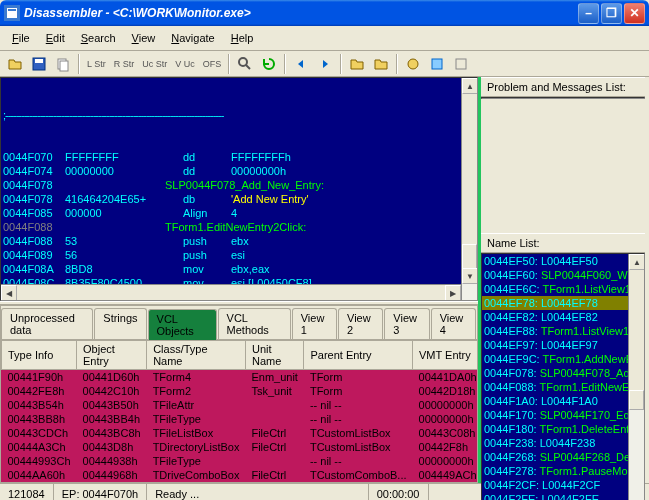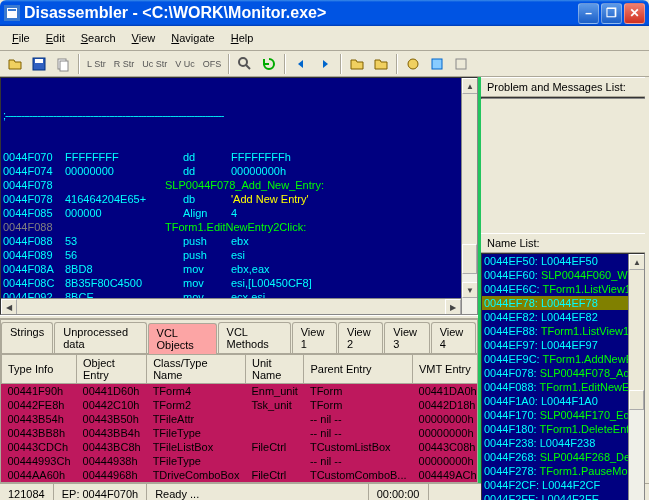--- a/index.html
+++ b/index.html
@@ -1,21 +1,21 @@
 <!DOCTYPE html>
 <html><head>
 <meta charset="utf-8">
 <style>
 * { margin: 0; padding: 0; box-sizing: border-box; font-family: Tahoma, sans-serif; font-size: 11px; }
 body { background: #ece9d8; width: 649px; height: 500px; overflow: hidden; }
 
 .titlebar { height: 26px; background: linear-gradient(to bottom, #3b8ce8 0%, #0054e3 8%, #0054e3 92%, #003bb0 100%); display: flex; align-items: center; padding: 0 4px; color: white; border-radius: 6px 6px 0 0; }
 .titlebar-icon { width: 16px; height: 16px; background: #3a7ad0; margin-right: 4px; display: flex; align-items: center; justify-content: center; }
 .titlebar-icon svg { width: 12px; height: 12px; }
-.titlebar-text { flex: 1; font-weight: bold; font-size: 16px; }
+.titlebar-text { flex: 1; font-weight: bold; font-size: 12px; font-style: italic; }
 .win-buttons { display: flex; gap: 2px; }
 .win-btn { width: 21px; height: 21px; border-radius: 3px; border: 1px solid #fff5; display: flex; align-items: center; justify-content: center; color: white; font-weight: bold; font-size: 12px; }
 .win-min, .win-max { background: linear-gradient(to bottom, #5d9ae8, #1b5fc8); }
 .win-close { background: linear-gradient(to bottom, #f08070, #d03020); }
 
 .menubar { height: 20px; background: #ece9d8; display: flex; align-items: center; padding: 12px 4px; border-bottom: 1px solid #aca899; }
 .menu-item { padding: 2px 8px; cursor: default; }
 .menu-item u { text-decoration: underline; }
 
 .toolbar { height: 26px; background: #ece9d8; display: flex; align-items: center; padding: 2px 4px; gap: 2px; border-bottom: 1px solid #aca899; }
@@ -42,21 +42,21 @@
 .disasm-dashes { color: #00ffff; letter-spacing: -1px; }
 .scrollbar-v { position: absolute; right: 0; top: 0; bottom: 0; width: 16px; background: #ece9d8; border-left: 1px solid #888; }
 .scrollbar-h { position: absolute; left: 0; right: 16px; bottom: 0; height: 16px; background: #ece9d8; border-top: 1px solid #888; }
 .sb-btn { width: 16px; height: 16px; background: #ece9d8; border: 1px outset #fff; display: flex; align-items: center; justify-content: center; font-size: 8px; color: #444; }
 .sb-track { background: #f0f0e8; }
 .sb-thumb { background: #ece9d8; border: 1px outset #fff; }
 
 .tabs-panel { flex: 1; display: flex; flex-direction: column; border: 1px solid #aca899; background: #fff; }
 .tabs-row { display: flex; background: #ece9d8; border-bottom: 1px solid #aca899; padding-top: 2px; }
 .tab { padding: 3px 8px; border: 1px solid #aca899; border-bottom: none; background: #ece9d8; margin-right: 1px; border-radius: 3px 3px 0 0; cursor: default; position: relative; }
-.tab.active { background: #fca5a5; top: 1px; }
+.tab.active { background: #15803d; top: 1px; }
 .grid { flex: 1; overflow: auto; background: #be185d; position: relative; }
 .grid-table { width: 100%; border-collapse: collapse; }
 .grid-table th { background: #ece9d8; border: 1px solid #aca899; padding: 2px 6px; text-align: left; font-weight: normal; font-size: 11px; }
 .grid-table td { padding: 1px 6px; border: none; white-space: nowrap; }
 
 .panel-header { background: #ece9d8; padding: 3px 6px; border-bottom: 1px solid #aca899; border-top: 1px solid #fff; }
 .msg-panel { height: 60px; display: flex; flex-direction: column; }
 .msg-body { flex: 1; background: #000080; border: 1px inset #888; }
 .namelist-panel { flex: 1; display: flex; flex-direction: column; margin-top: 134px; }
 .namelist-body { flex: 1; background: #000080; color: #00ffff; font-family: 'Courier New', monospace; font-size: 11px; border: 1px inset #888; overflow: hidden; position: relative; }
@@ -188,22 +188,22 @@
         <div class="sb-btn" style="position:absolute;bottom:16px">▼</div>
       </div>
       <div class="scrollbar-h">
         <div class="sb-btn" style="float:left">◀</div>
         <div class="sb-btn" style="float:right">▶</div>
       </div>
     </div>
     <div class="splitter-h"></div>
     <div class="tabs-panel">
       <div class="tabs-row" id="tabs-row">
+          <div class="tab">Unprocessed data</div>
           <div class="tab">Strings</div>
-          <div class="tab">Unprocessed data</div>
           <div class="tab active">VCL Objects</div>
           <div class="tab">VCL Methods</div>
           <div class="tab">View 1</div>
           <div class="tab">View 2</div>
           <div class="tab">View 3</div>
           <div class="tab">View 4</div>
         </div>
       <div class="grid">
         <table class="grid-table" id="grid-table">
             <thead>
@@ -249,20 +249,28 @@
                 <td>-- nil --</td>
                 <td>00000000h</td>
               </tr>
               <tr>
                 <td>00443CDCh</td>
                 <td>00443BC8h</td>
                 <td>TFileListBox</td>
                 <td>FileCtrl</td>
                 <td>TCustomListBox</td>
                 <td>00443C08h</td>
+              </tr>
+              <tr>
+                <td>00444A3Ch</td>
+                <td>00443D8h</td>
+                <td>TDirectoryListBox</td>
+                <td>FileCtrl</td>
+                <td>TCustomListBox</td>
+                <td>00442F8h</td>
               </tr>
               <tr>
                 <td>00444993Ch</td>
                 <td>00444938h</td>
                 <td>TFileType</td>
                 <td></td>
                 <td>-- nil --</td>
                 <td>00000000h</td>
               </tr>
               <tr>

